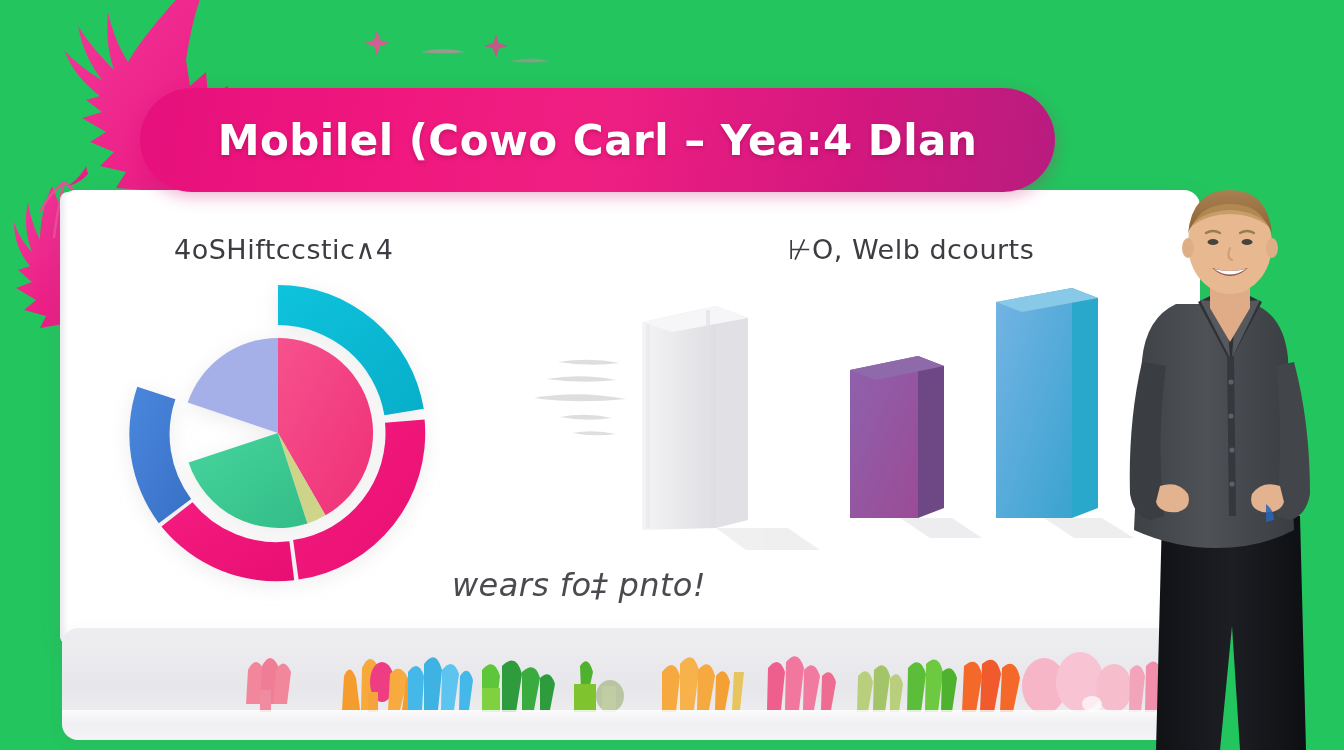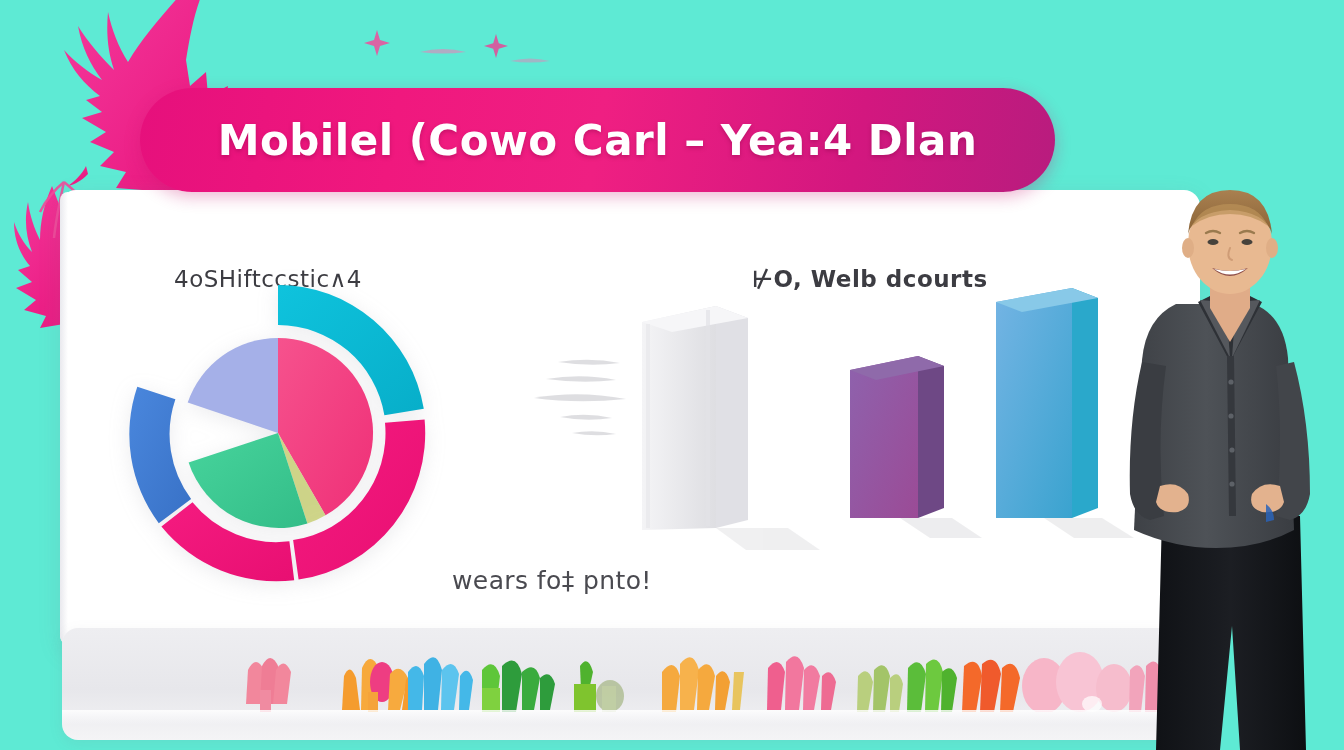--- a/index.html
+++ b/index.html
@@ -6,21 +6,21 @@
   * { box-sizing: border-box; margin: 0; padding: 0; }
   html, body {
     width: 1344px; height: 750px;
     overflow: hidden;
     background: #ffffff;
     font-family: "Liberation Sans", sans-serif;
   }
   #stage {
     position: relative;
     width: 1344px; height: 750px;
-    background: #5eead4;
+    background: #22c55e;
   }
 
   
   .splash {
     position: absolute;
     left: -10px; top: -10px;
     width: 300px; height: 340px;
     pointer-events: none;
   }
 
@@ -92,37 +92,37 @@
     letter-spacing: 0.5px;
     text-shadow: 0 2px 4px rgba(120,0,60,0.35);
     white-space: nowrap;
     font-family: "DejaVu Sans", sans-serif;
   }
 
   
   .heading {
     position: absolute;
     color: #3c3c42;
-    font-size: 23px;
+    font-size: 27px;
     letter-spacing: 0.5px;
     white-space: nowrap;
     font-family: "DejaVu Sans", sans-serif;
-    margin-top: 32px;
   }
   .heading-left  { left: 174px; top: 234px; }
-  .heading-right { left: 752px; top: 234px; font-weight: bold; }
+  .heading-right { left: 788px; top: 234px; }
 
   
   .caption {
     position: absolute;
     color: #4a4a50;
-    font-size: 25px;
+    font-size: 32px;
     letter-spacing: 0.4px;
     white-space: nowrap;
     font-family: "DejaVu Sans", sans-serif;
+    font-style: italic;
   }
   .caption-left  { left: 452px; top: 566px; }
   .caption-right { left: 862px; top: 566px; }
 
   
   .donut-wrap {
     position: absolute;
     left: 78px; top: 278px;
     width: 390px; height: 310px;
   }

